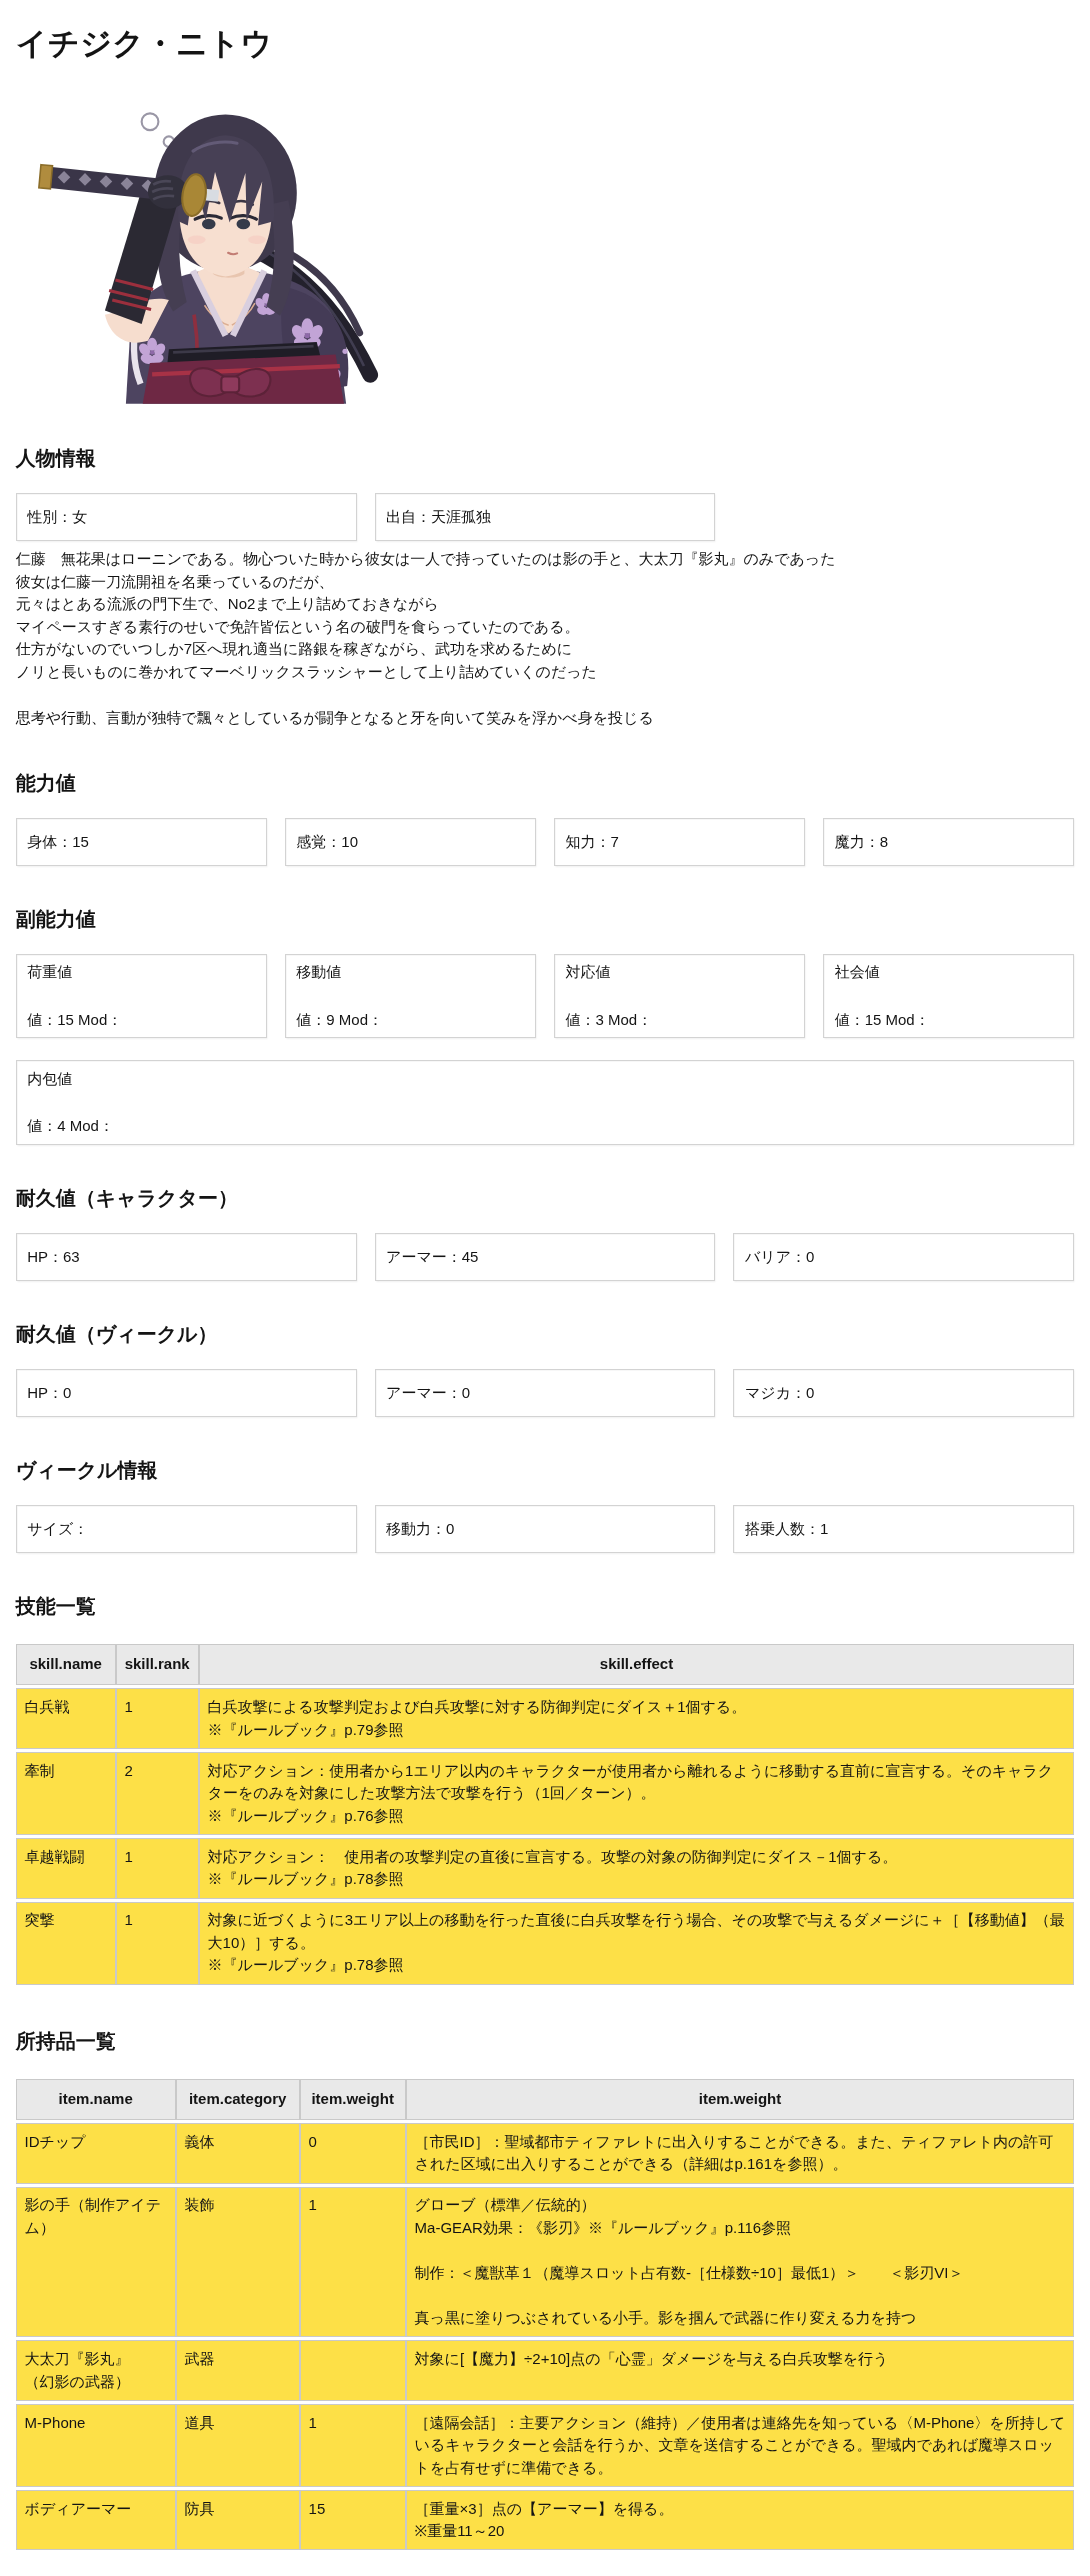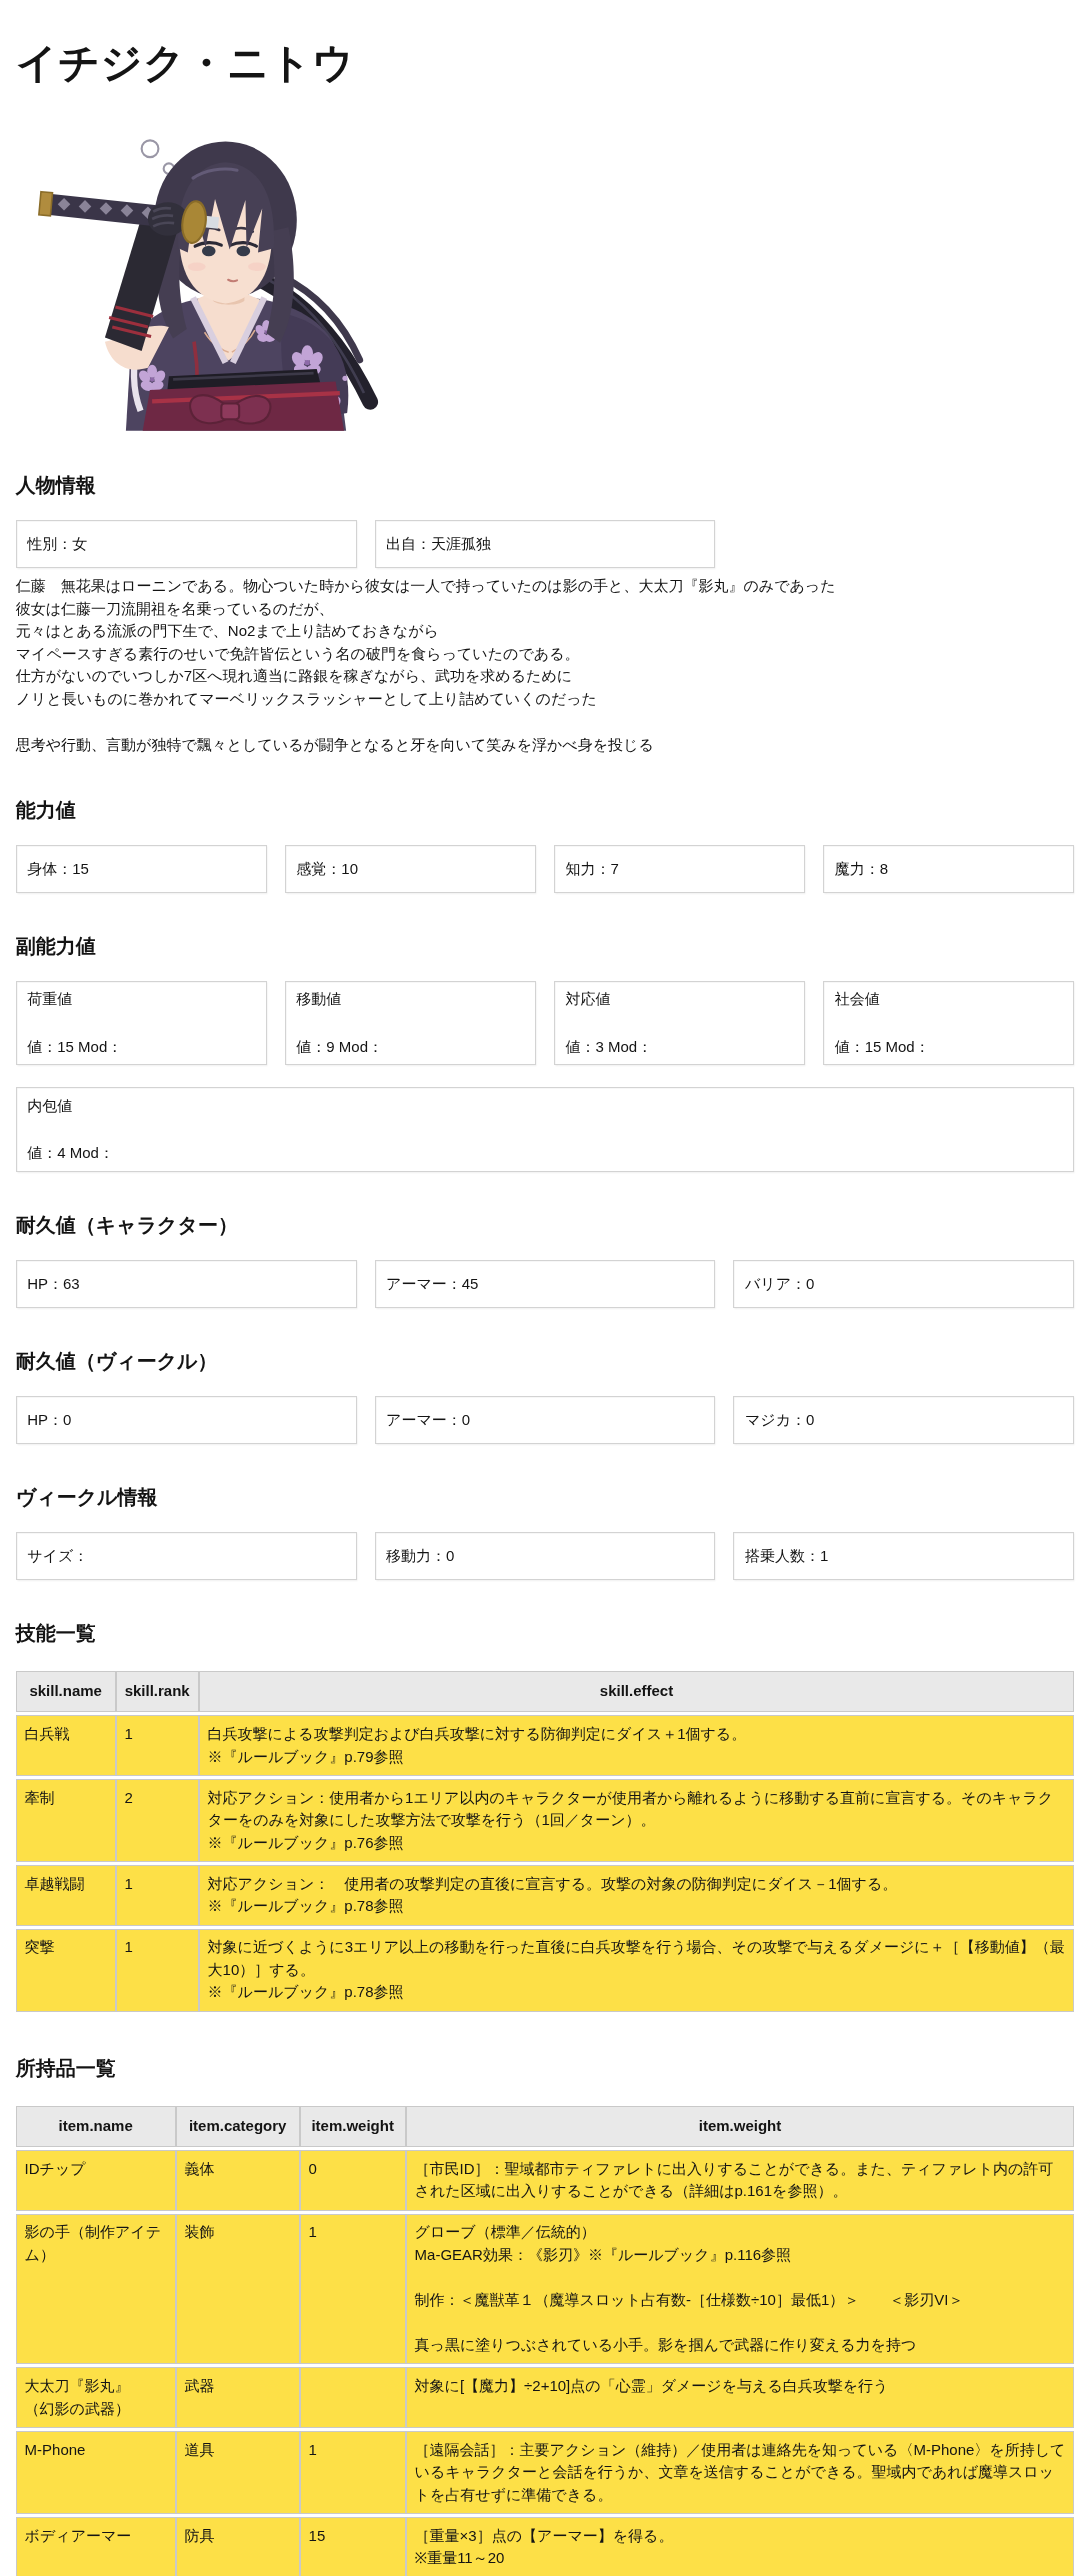--- a/index.html
+++ b/index.html
@@ -4,21 +4,21 @@
 <style>
   html, body { margin:0; padding:0; background:#ffffff; }
   body {
     width:1090px;
     color:#141414;
     font-family:"Liberation Sans", sans-serif;
     font-size:15px;
     line-height:1.5;
   }
   .page { padding:13.6px 15.7px 47px 15.7px; box-sizing:border-box; }
-  h1 { font-size:41px; font-weight:bold; margin:19px 0 21px 0; letter-spacing:0.5px; }
+  h1 { font-size:31px; font-weight:bold; margin:7px 0 21px 0; letter-spacing:0.5px; }
   h2 { font-size:20px; font-weight:bold; margin:38px 0 20px 0; }
   .portrait { width:367px; height:317px; margin:0 0 3.1px 4.2px; }
   .row { display:grid; gap:18px; margin:0 0 22px 0; }
   .cols3 { grid-template-columns:repeat(3,1fr); }
   .cols4 { grid-template-columns:repeat(4,1fr);border-radius:18px; }
   .row.profile { margin-bottom:7.3px; }
   .box {
     background:#fff;
     border:1px solid #d3d3d3;
     box-shadow: inset 0.5px 0.5px 0 #f0f0f0, 0.5px 1px 1.6px rgba(0,0,0,0.07);

